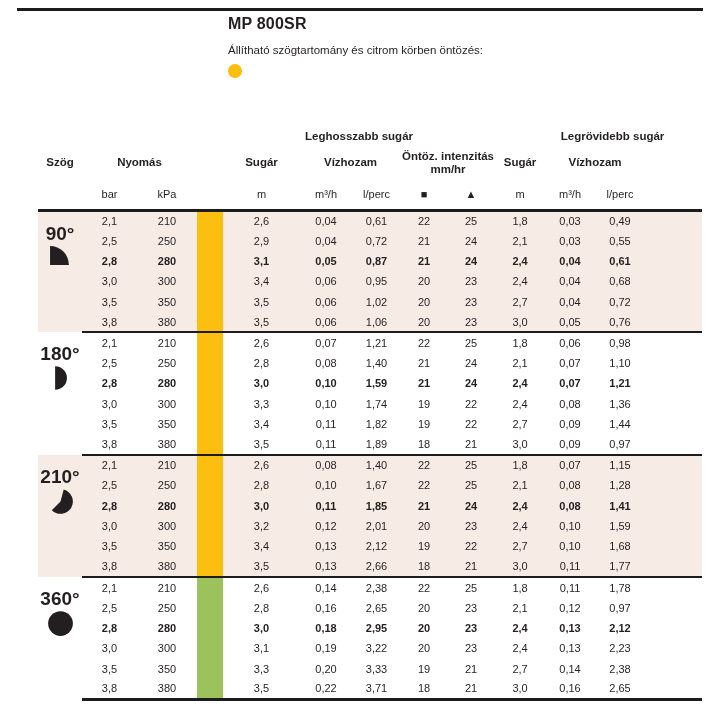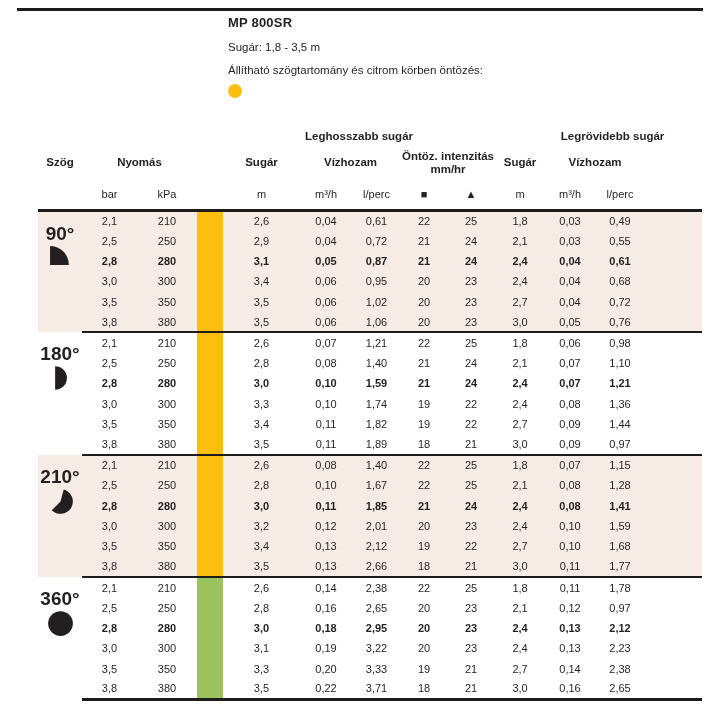--- a/index.html
+++ b/index.html
@@ -1,21 +1,21 @@
 <!DOCTYPE html>
 <html><head>
 <meta charset="utf-8">
 <style>
   * { margin:0; padding:0; box-sizing:border-box; }
   html,body { width:720px; height:720px; background:#ffffff; overflow:hidden;
               font-family:"Liberation Sans", sans-serif; color:#231f20; }
   .top-rule { position:absolute; left:17px; top:8px; width:686px; height:3px; background:#1c1c1c; }
 
   .doc-header { position:absolute; left:228px; top:15px; }
-  .doc-title { font-size:13px; font-weight:bold; letter-spacing:.2px; }
+  .doc-title { font-size:16px; font-weight:bold; letter-spacing:.2px; }
   .doc-sub { font-size:11.5px; margin-top:11px; }
   .legend-row { display:flex; align-items:center; margin-top:8px; font-size:11.5px; }
   .legend-dot { width:14px; height:14px; border-radius:50%; margin-right:7px; flex:0 0 auto; }
 
   table.spec { position:absolute; left:38px; top:122px; width:664px;
                border-collapse:collapse; table-layout:fixed; font-size:11px; }
   th, td { padding:0; text-align:center; font-weight:normal; vertical-align:middle; }
 
   tr.group-row th { height:24px; font-size:11.5px; font-weight:bold; vertical-align:bottom; padding-bottom:4px; }
   th.shift-right { padding-left:28px; }
@@ -34,21 +34,20 @@
   .angle-icon-wrap { margin-top:5px; }
   .angle-icon-wrap svg { display:inline-block; }
 </style>
 </head>
 <body>
 
 <div class="top-rule"></div>
 
 <div class="doc-header">
   <div class="doc-title">MP 800SR</div>
-  <div class="doc-sub">Sugár: 1,8 - 3,5 m</div>
   <div class="doc-sub">Állítható szögtartomány és citrom körben öntözés:</div>
   <div class="legend-row">
     <span class="legend-dot" style="background:#fcbf10;"></span>
   </div>
 </div>
 
 <table class="spec">
   <colgroup>
     <col style="width:44px">
       <col style="width:55px">

